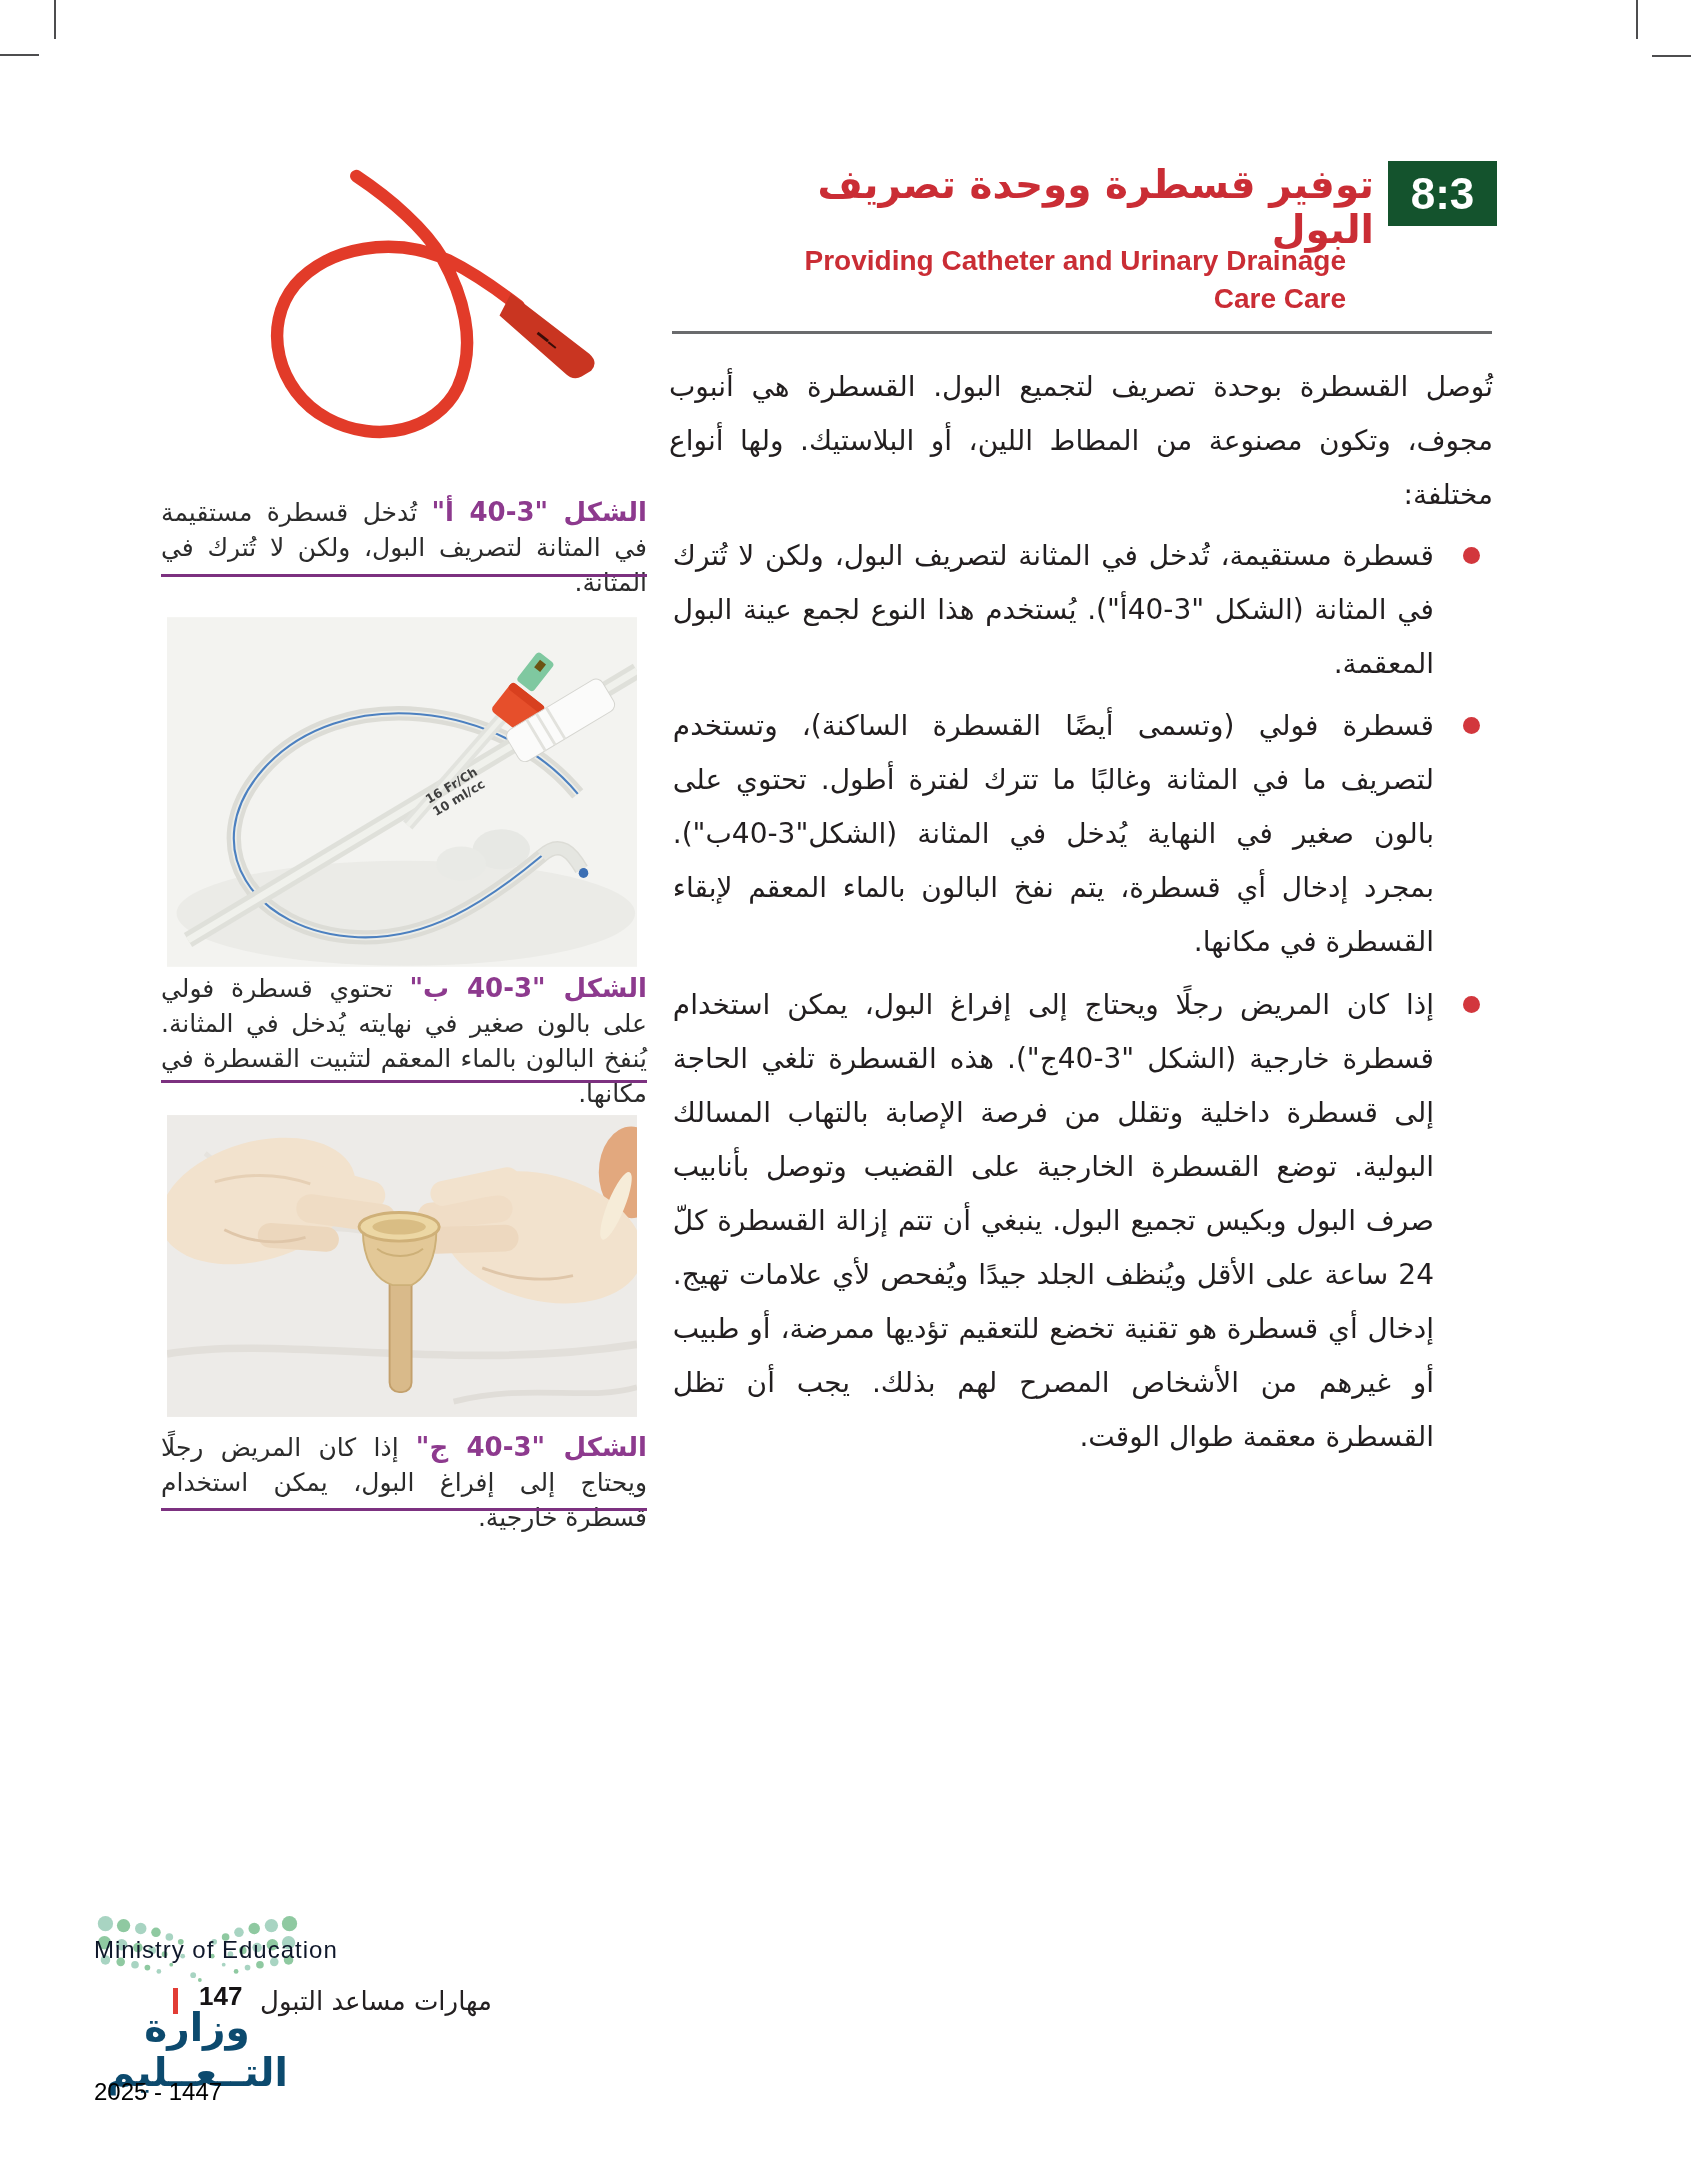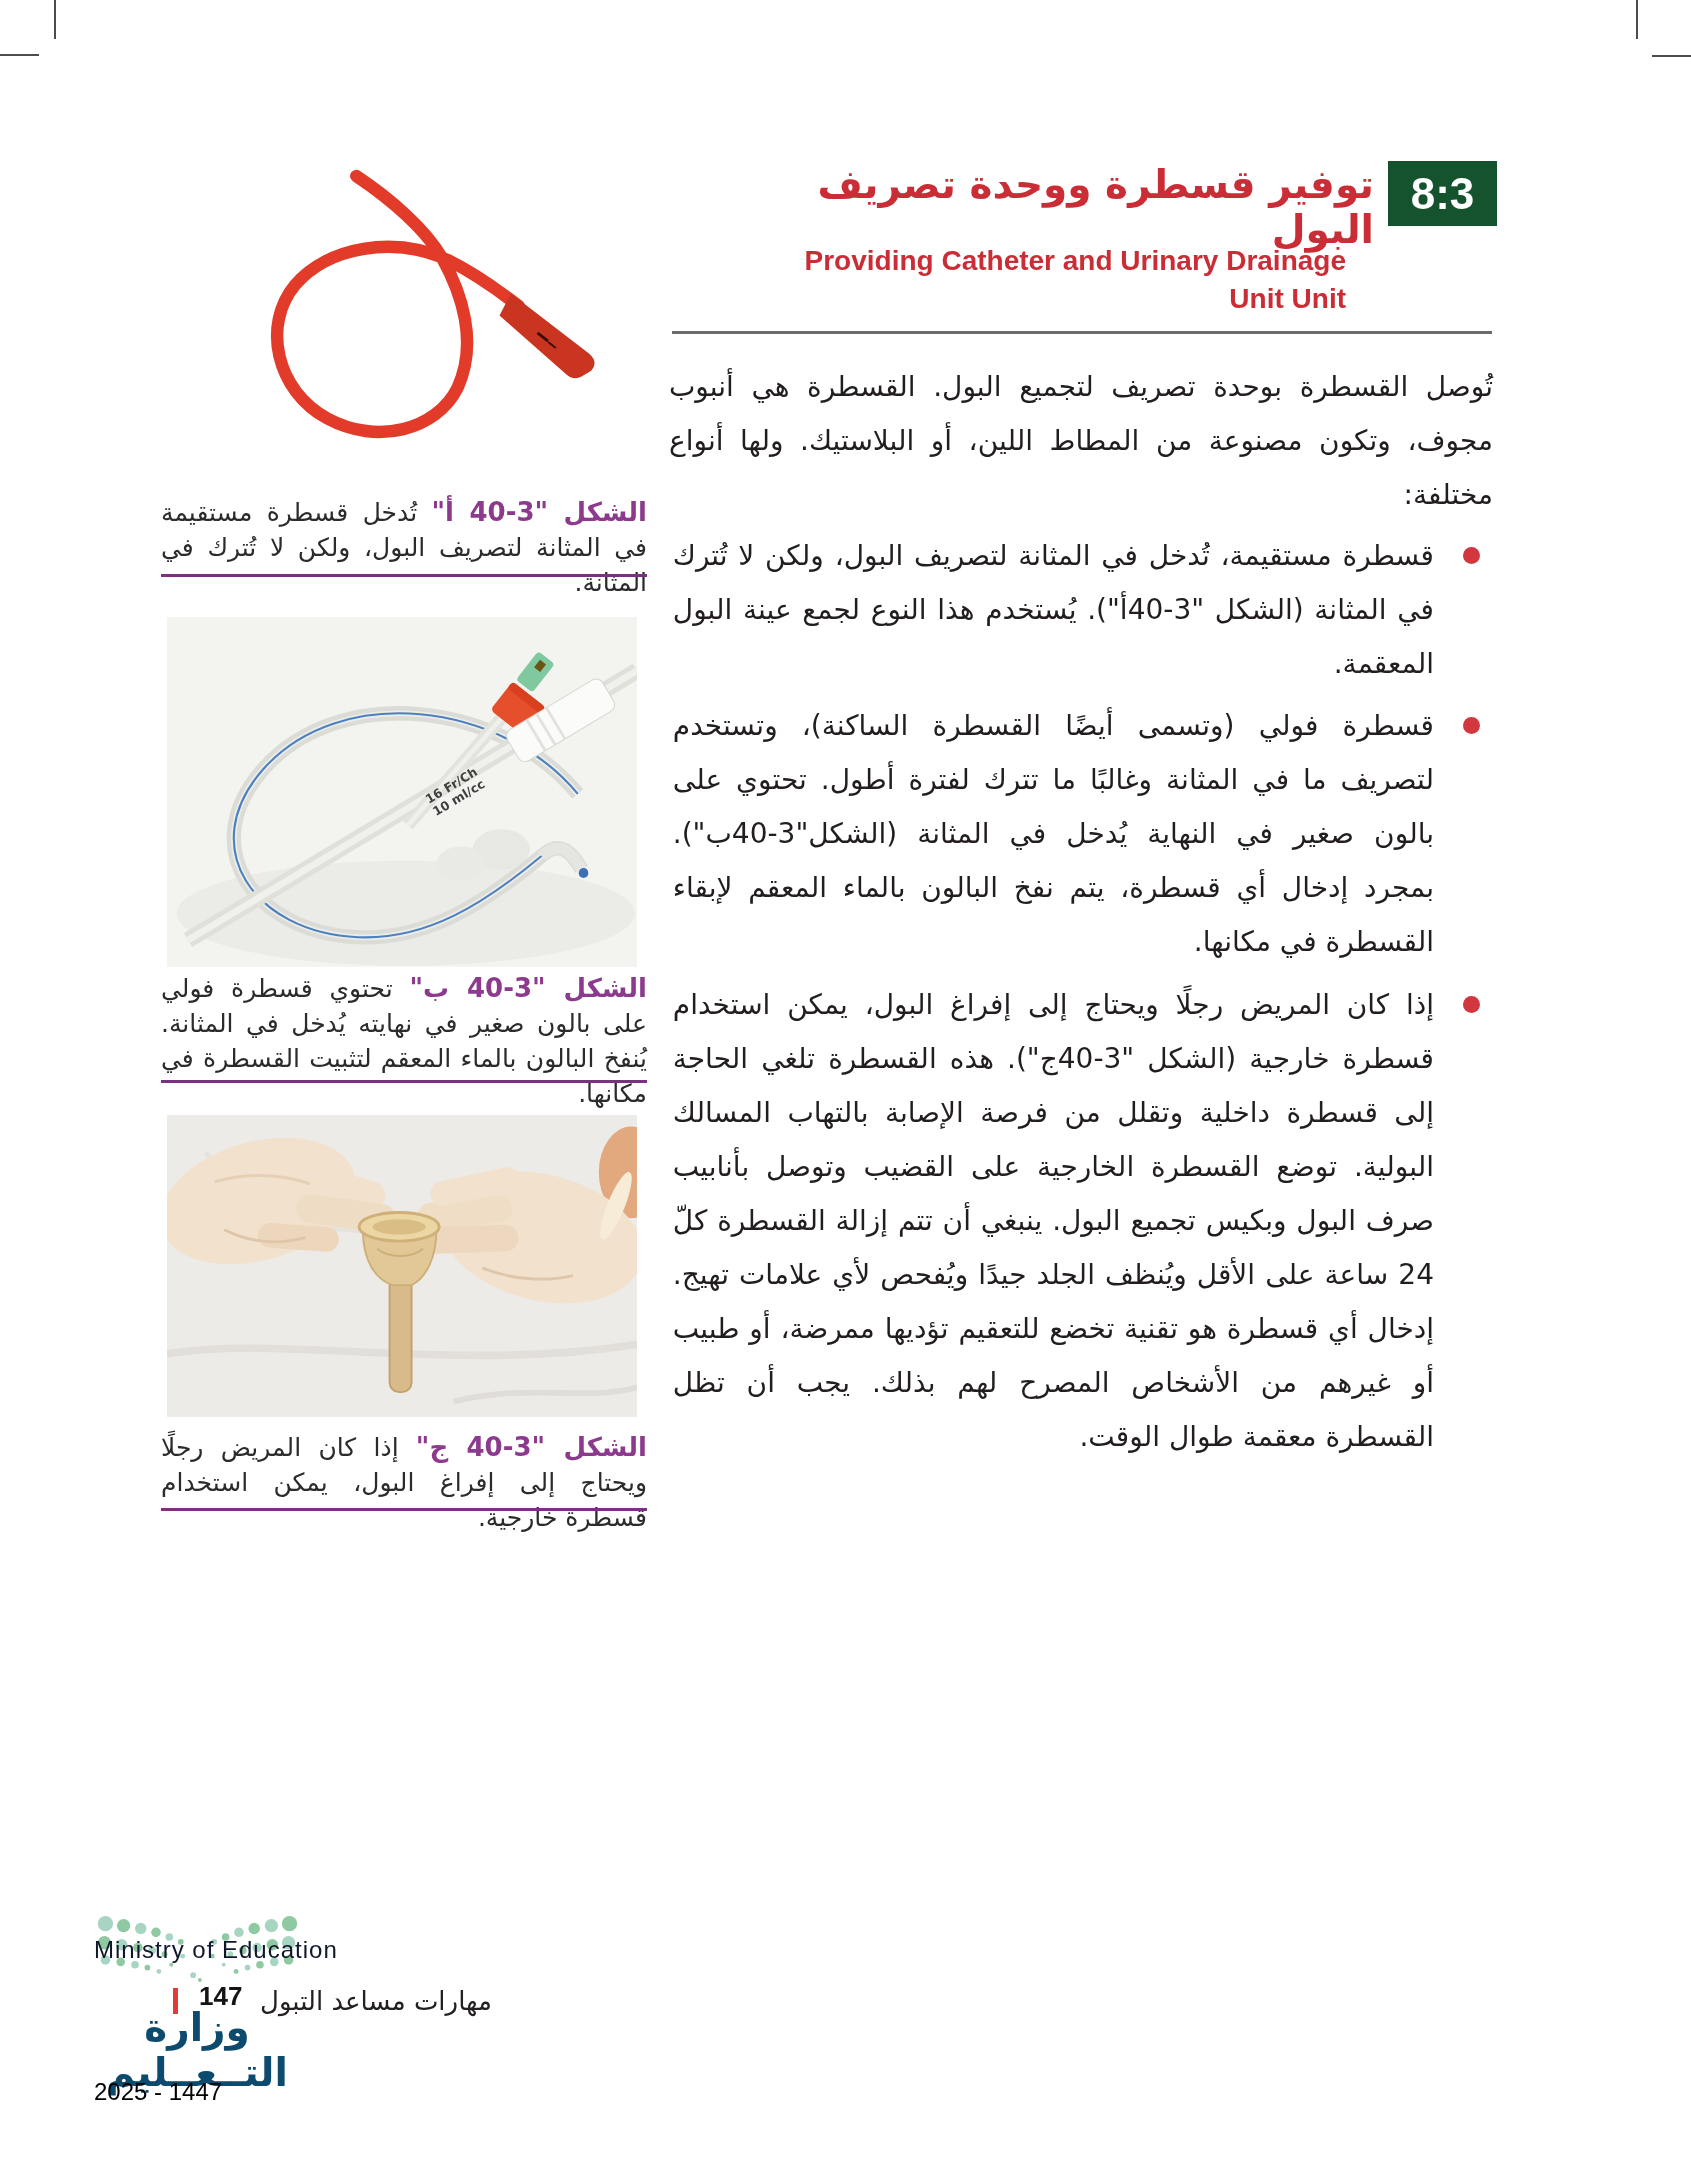--- a/index.html
+++ b/index.html
@@ -53,21 +53,21 @@
   <div class="crop" style="left:0;top:54px;width:39px;height:1.9px;"></div>
   <div class="crop" style="left:1636px;top:0;width:1.9px;height:39px;"></div>
   <div class="crop" style="left:1652px;top:55px;width:40px;height:1.9px;"></div>
 
   <div class="abs section-box">
     <span>8:3</span>
   </div>
   <div class="abs title-ar">توفير قسطرة ووحدة تصريف البول</div>
   <div class="abs title-en">
     <div>Providing Catheter and Urinary Drainage</div>
-    <div>Unit Unit</div>
+    <div>Care Care</div>
   </div>
   <div class="abs divider"></div>
 
   <div class="abs body-col">
     <p>تُوصل القسطرة بوحدة تصريف لتجميع البول. القسطرة هي أنبوب مجوف، وتكون مصنوعة من المطاط اللين، أو البلاستيك. ولها أنواع مختلفة:</p>
 
     <div class="bullet-list">
       <div class="bullet-item">
         <span class="bullet-dot"></span>
         <span>قسطرة مستقيمة، تُدخل في المثانة لتصريف البول، ولكن لا تُترك في المثانة (الشكل "3-40أ"). يُستخدم هذا النوع لجمع عينة البول المعقمة.</span>

